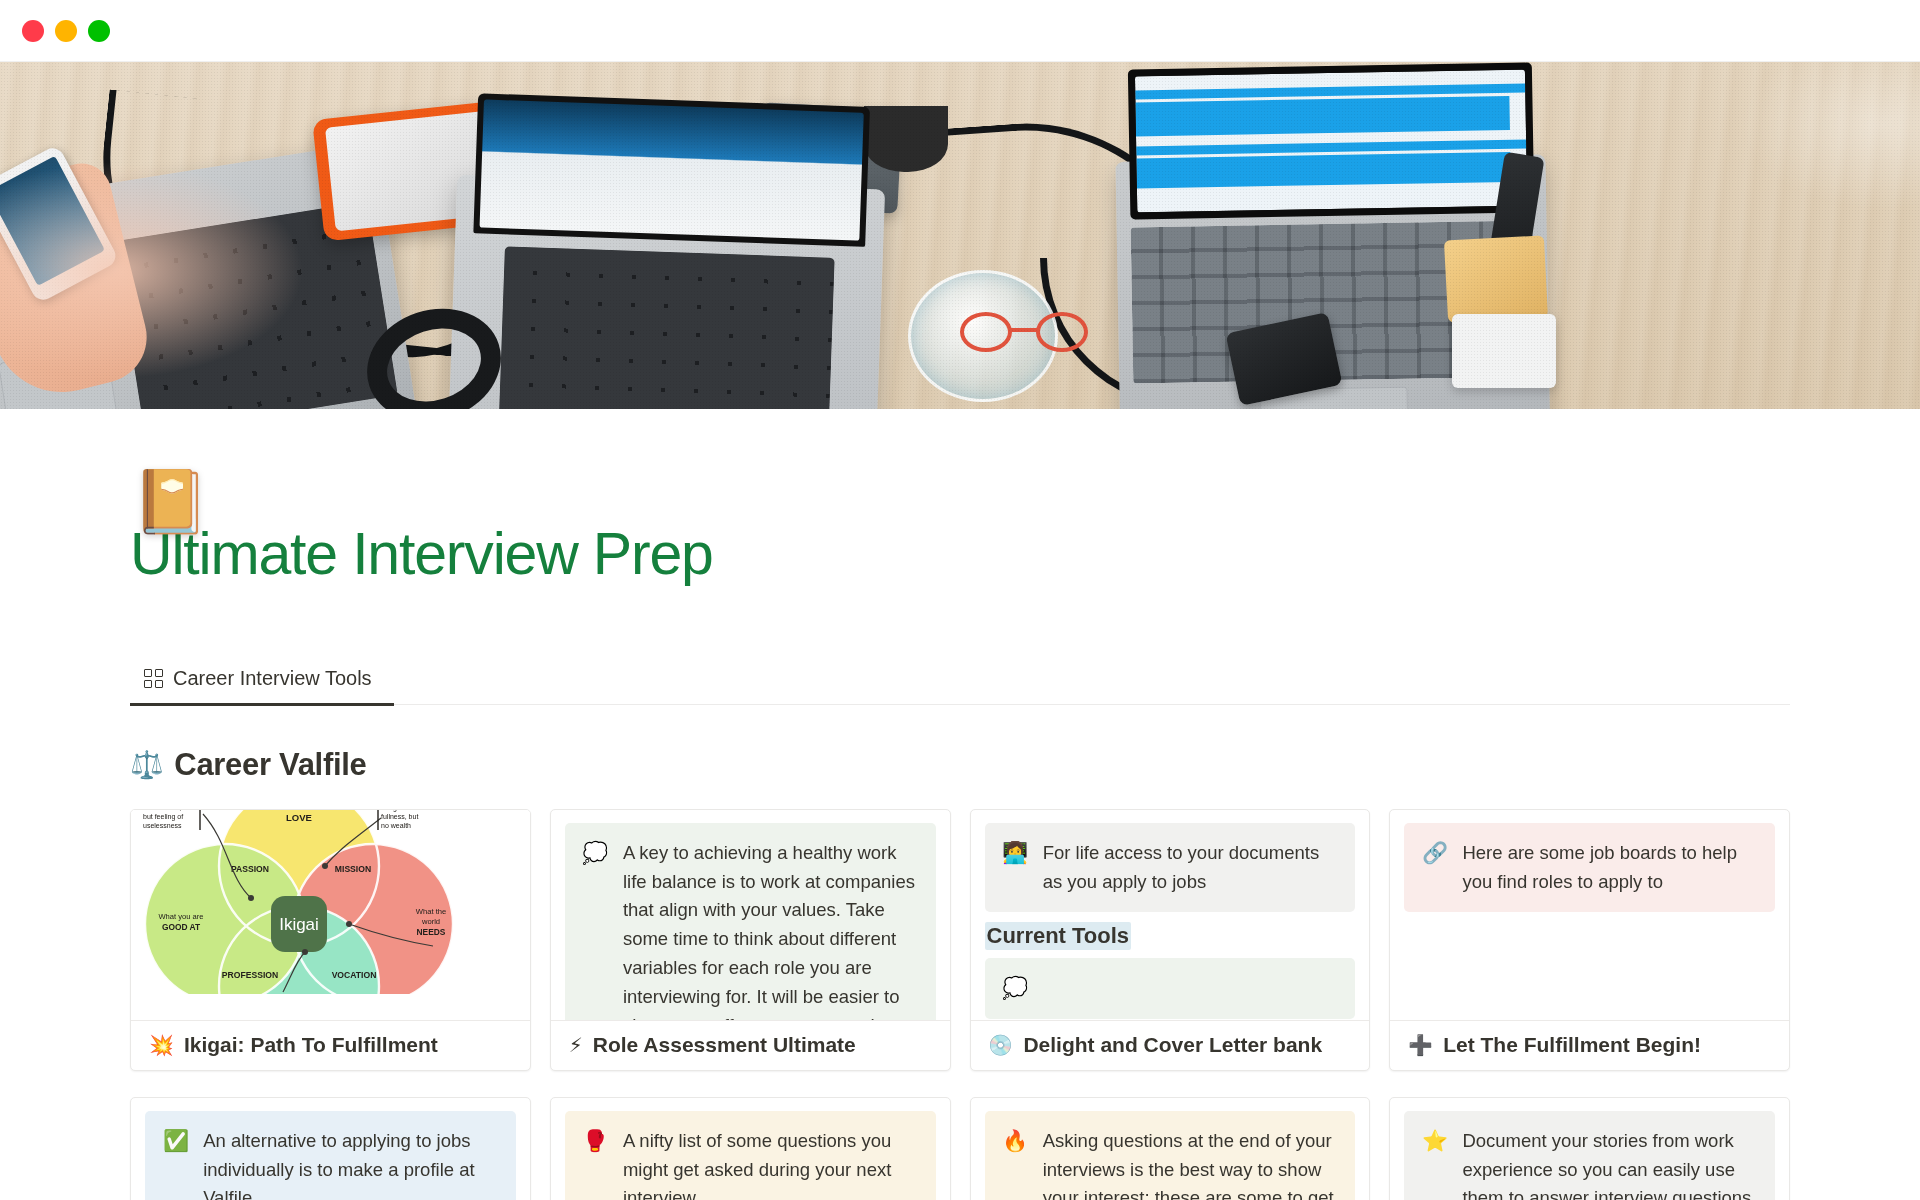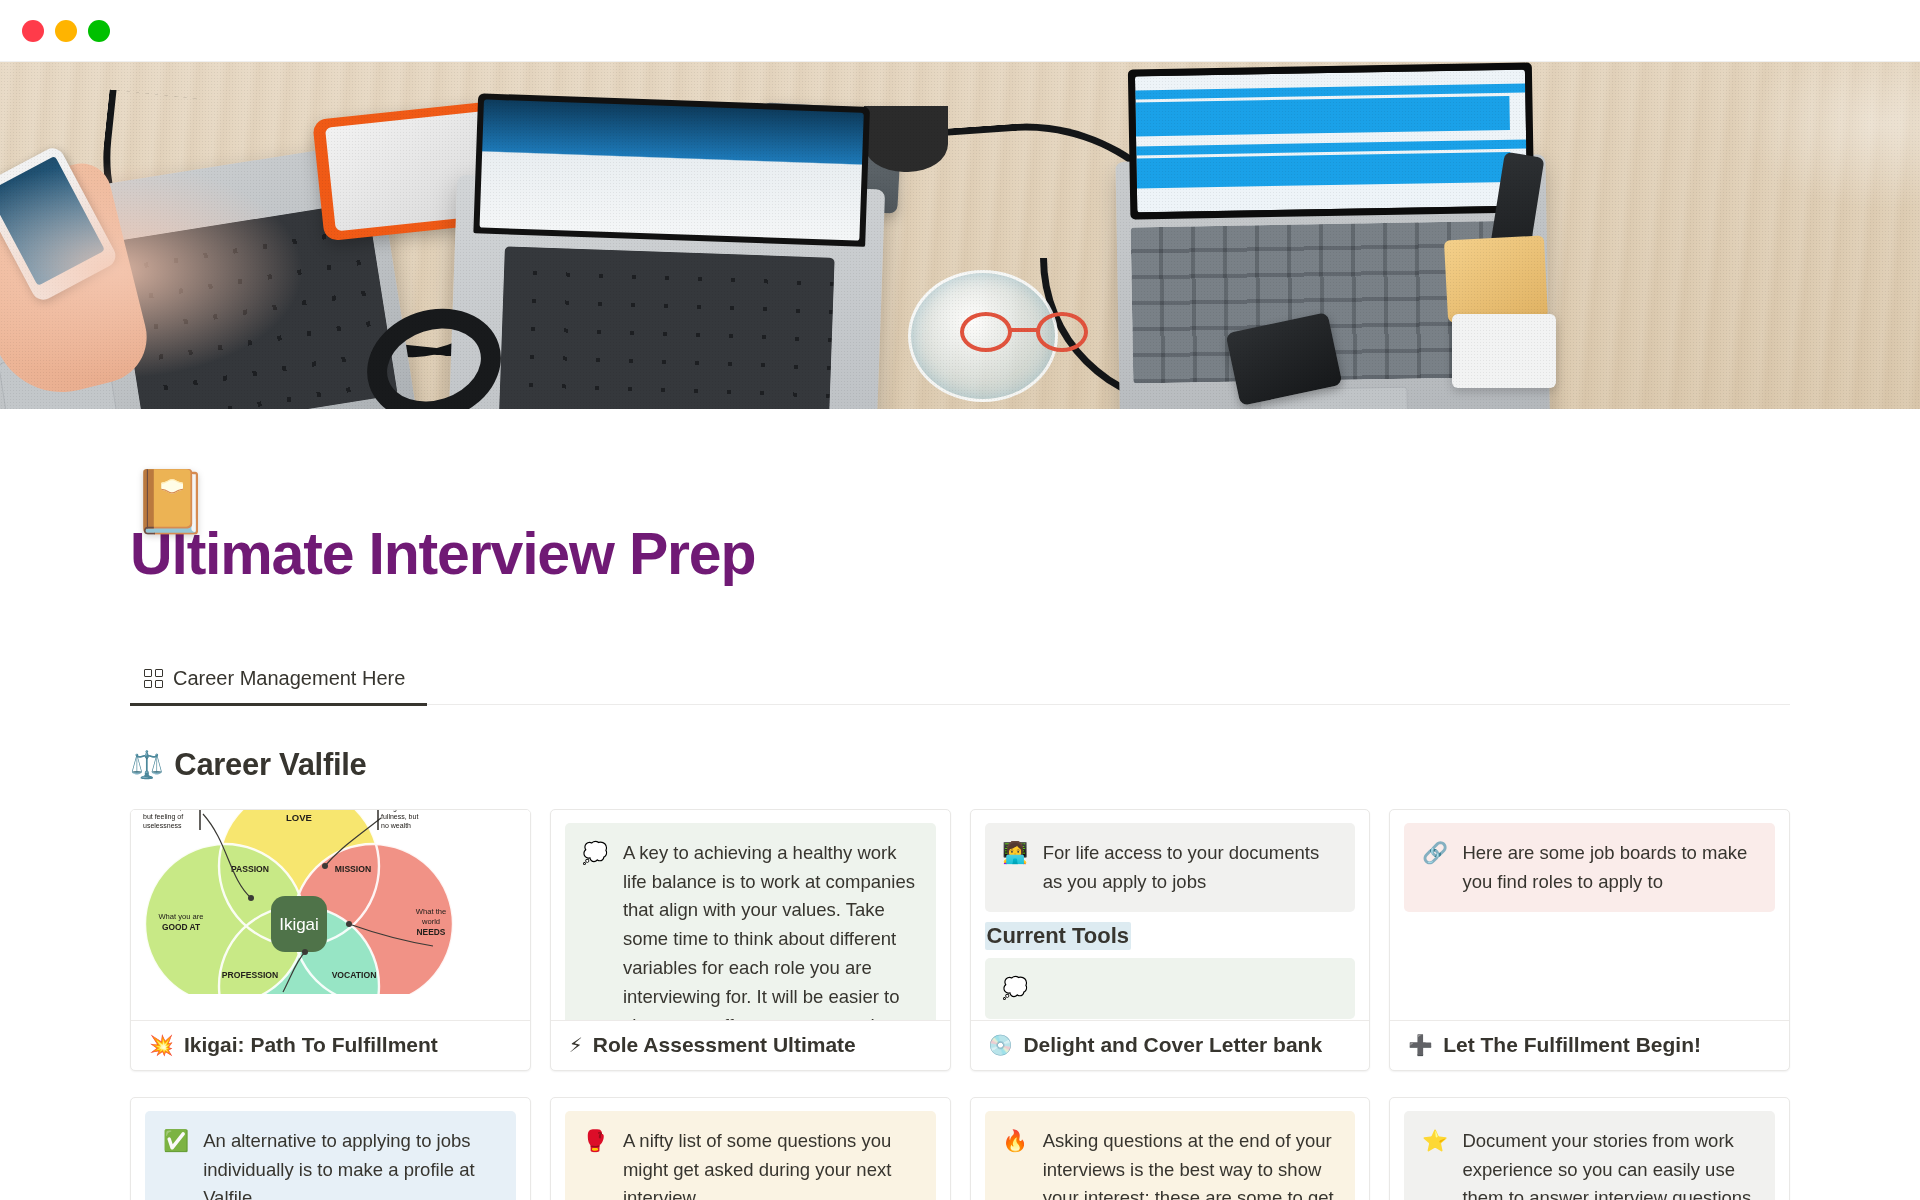--- a/index.html
+++ b/index.html
@@ -210,22 +210,22 @@
     font-size: 62px; line-height: 1;
     z-index: 5;
     filter: drop-shadow(0 2px 3px rgba(0,0,0,.18));
   }
   .content { width: 1920px; padding: 0 130px; }
 
   h1.page-title {
     margin-top: 114px;
     font-size: 59px;
     line-height: 1.08;
-    font-weight: 700;
-    color: #701a75;
+    font-weight: 400;
+    color: #15803d;
     letter-spacing: -0.02em;
   }
 
   
   .tabbar {
     margin-top: 74px;
     border-bottom: 1.5px solid #ecebea;
     display: flex;
   }
   .tab {
@@ -385,21 +385,21 @@
     <h1 class="page-title">Ultimate Interview Prep</h1>
 
     <div class="tabbar">
       <div class="tab">
         <span class="grid-icon">
           <s></s>
             <s></s>
             <s></s>
             <s></s>
         </span>
-        <span>Career Management Here</span>
+        <span>Career Interview Tools</span>
       </div>
     </div>
 
     <h2 class="section-title">
       <span class="emoji">⚖️</span>
       <span>Career Valfile</span>
     </h2>
 
     <div class="grid">
 
@@ -490,21 +490,21 @@
         <div class="card-title">
           <span class="emoji">💿</span>
           <span>Delight and Cover Letter bank</span>
         </div>
       </div>
 
       <div class="card">
         <div class="card-preview">
           <div class="callout pink">
             <span class="emoji">🔗</span>
-            <span>Here are some job boards to make you find roles to apply to</span>
+            <span>Here are some job boards to help you find roles to apply to</span>
           </div>
         </div>
         <div class="card-title">
           <span class="emoji">➕</span>
           <span>Let The Fulfillment Begin!</span>
         </div>
       </div>
     </div>
 
     <div class="grid">

